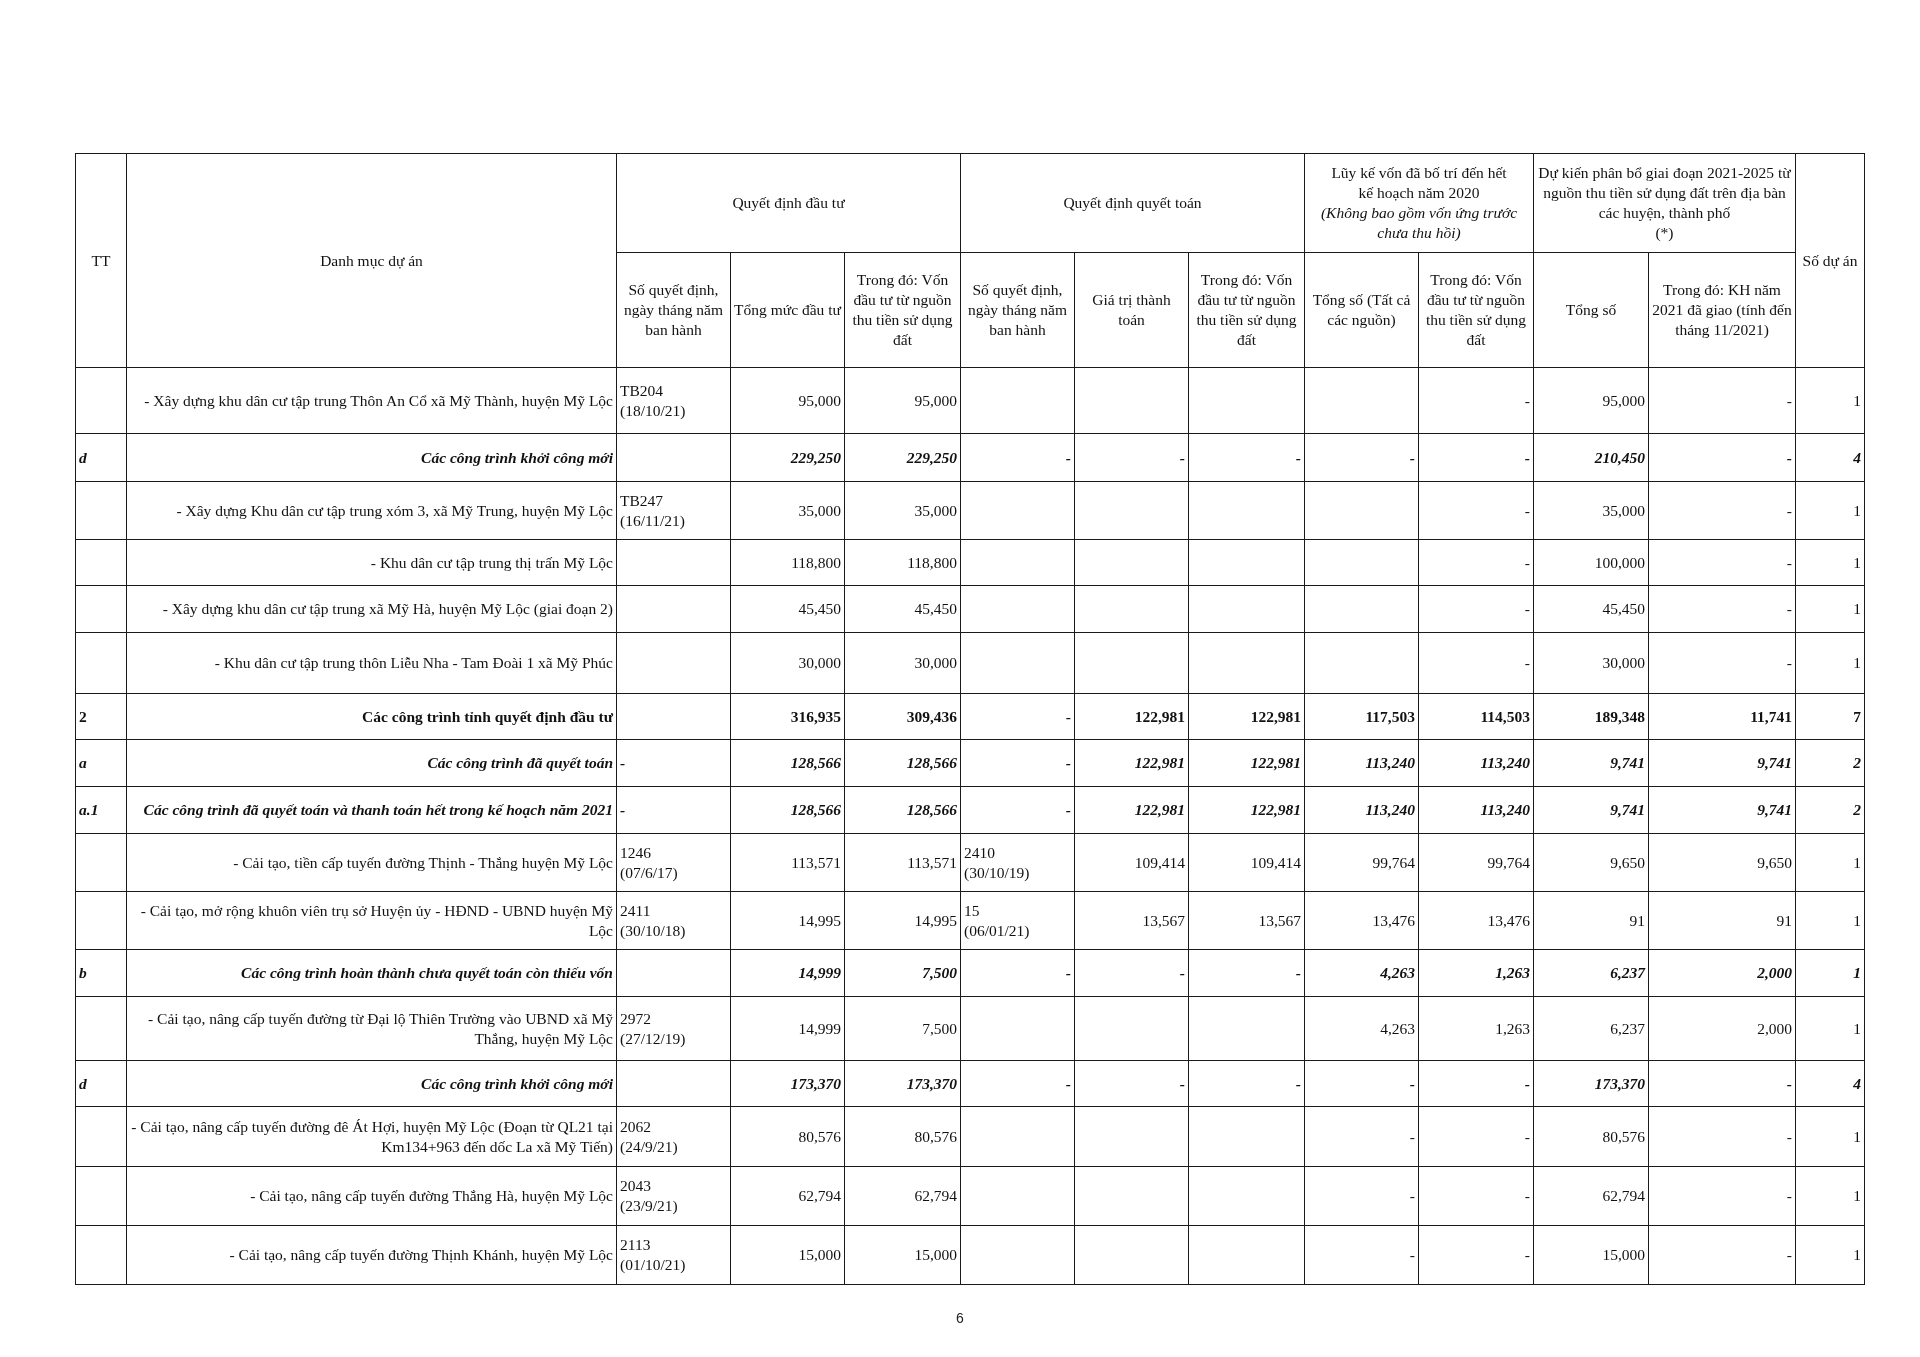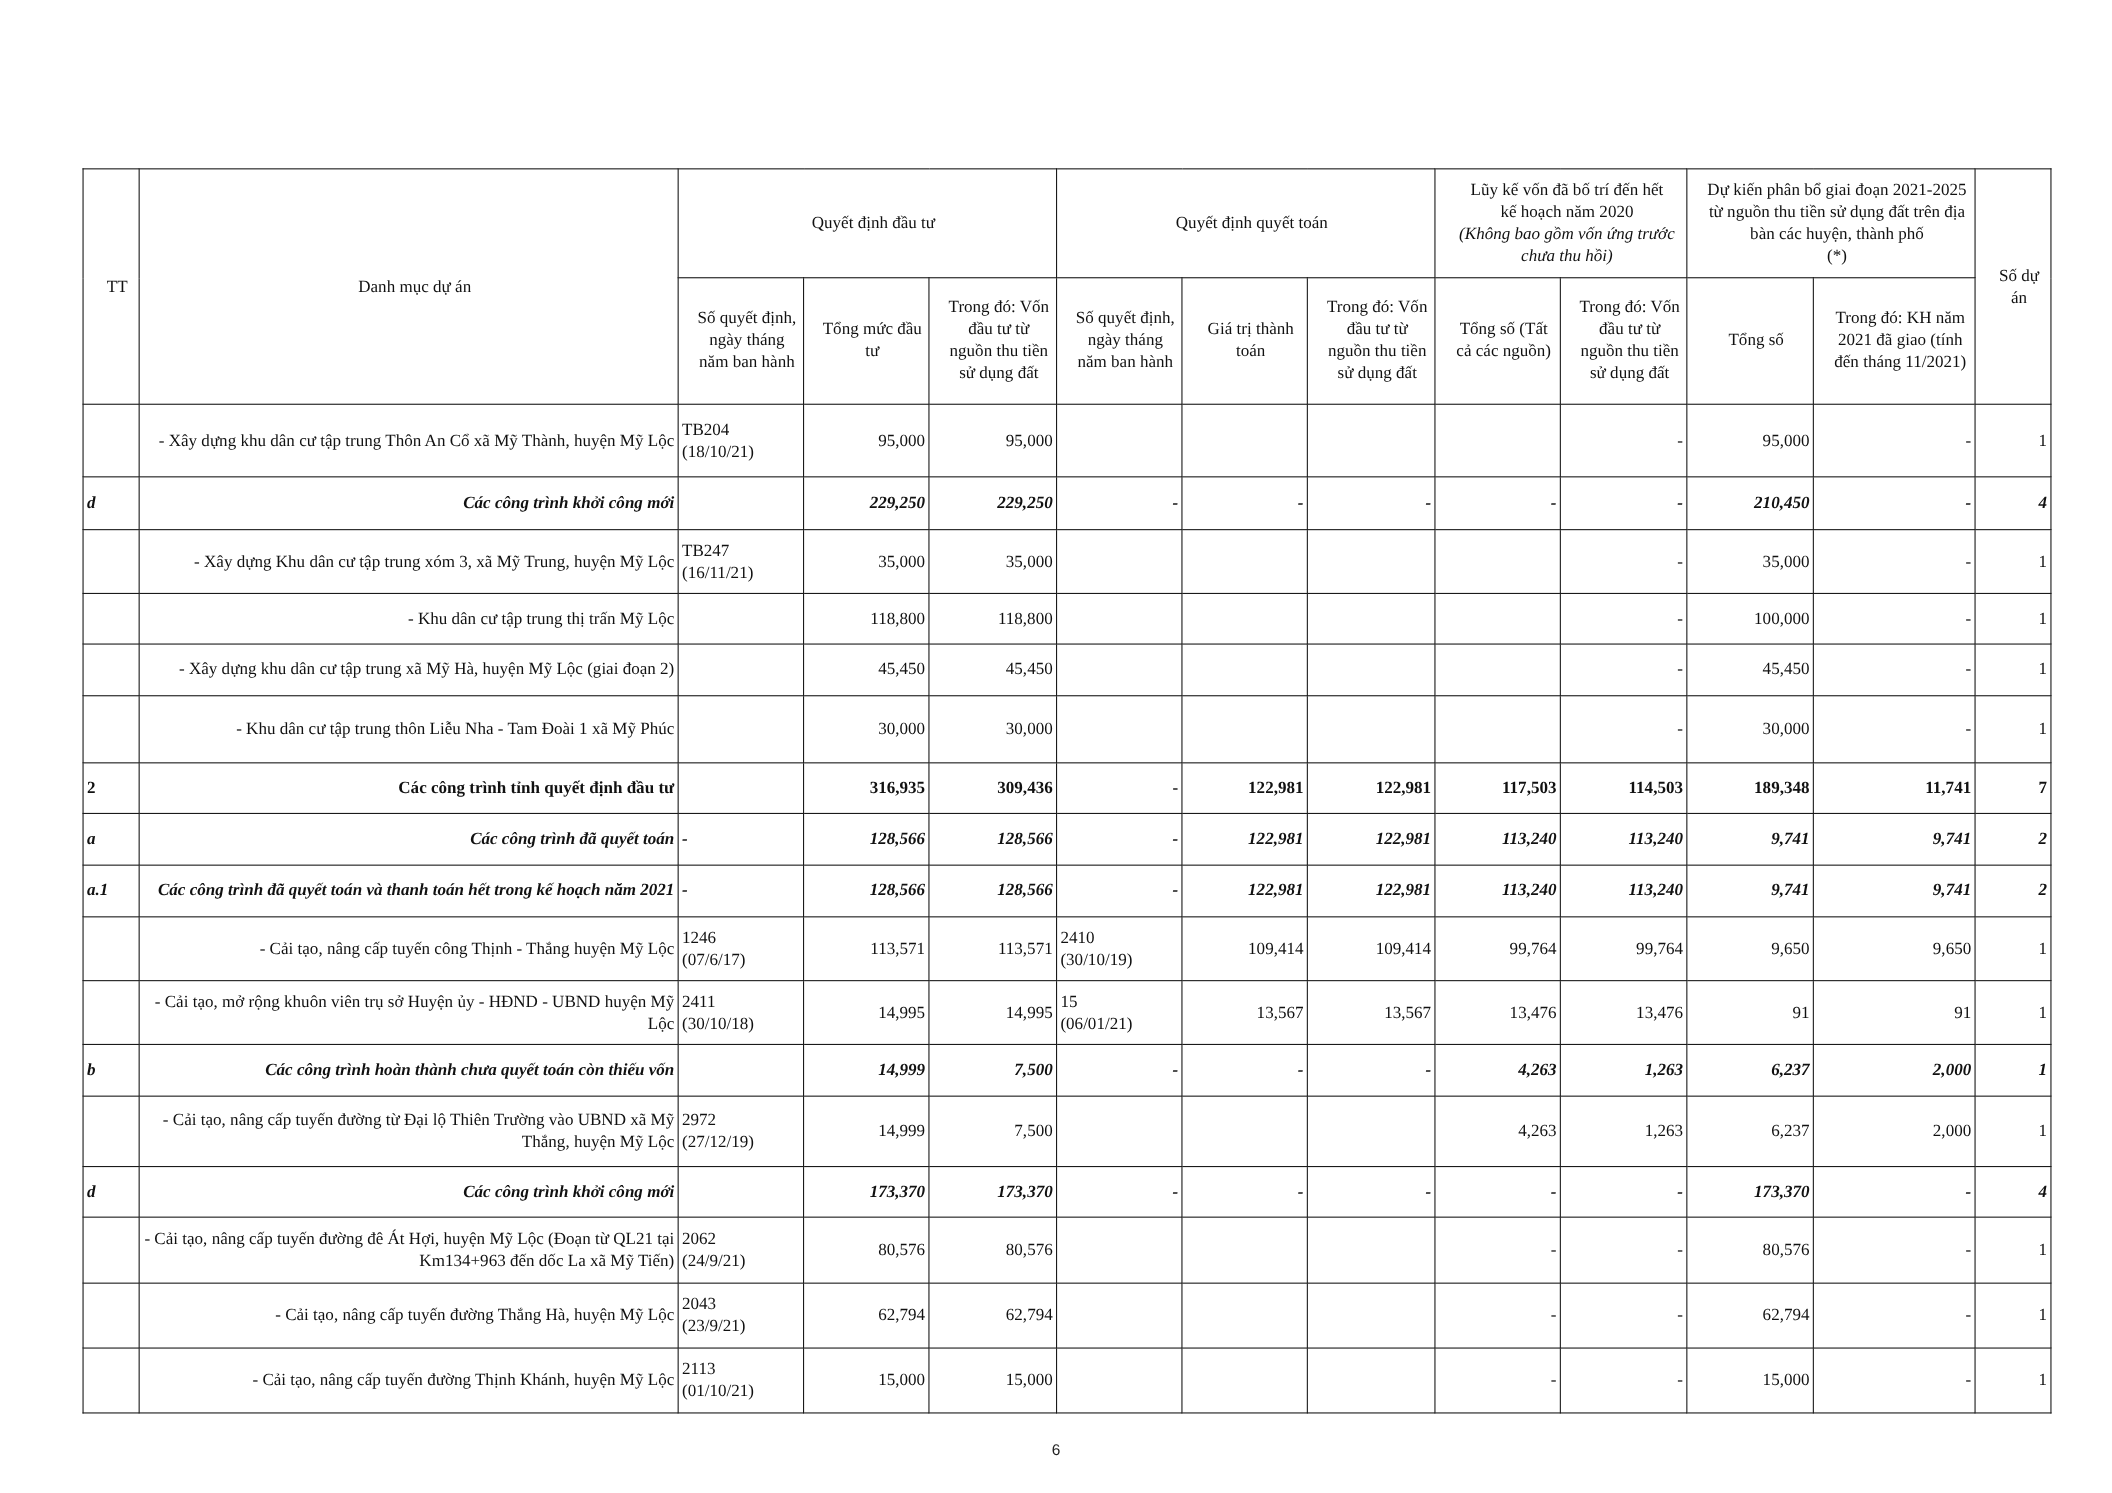--- a/index.html
+++ b/index.html
@@ -1,21 +1,21 @@
 <!DOCTYPE html>
 <html><head>
 <meta charset="utf-8">
 <style>
   html, body { margin:0; padding:0; background:#ffffff; }
   body { width:1920px; height:1357px; position:relative; overflow:hidden;
          font-family:"Liberation Serif", "DejaVu Serif", serif; color:#111; }
   #sheet { position:absolute; left:75px; top:153px; border-collapse:collapse; table-layout:fixed; }
   #sheet td, #sheet th { border:1.5px solid #1a1a1a; padding:0 3px; font-size:15.5px; line-height:20px;
        font-weight:normal; vertical-align:middle; overflow:hidden; }
-  #sheet th { text-align:center;padding-left:14px; }
+  #sheet th { text-align:center; }
   #sheet td { text-align:right; }
   #sheet td.c { text-align:left; }
   #sheet td.l { text-align:right; }
   #sheet tr.b td { font-weight:bold; }
   #sheet tr.bi td { font-weight:bold; font-style:italic; }
   .it { font-style:italic; }
   #page-num { position:absolute; left:0; width:1920px; top:1310px; text-align:center;
        font-family:"Liberation Sans", "DejaVu Sans", sans-serif; font-size:14px; color:#222; }
 </style>
 </head>
@@ -252,21 +252,21 @@
         <td>122,981</td>
         <td>122,981</td>
         <td>113,240</td>
         <td>113,240</td>
         <td>9,741</td>
         <td>9,741</td>
         <td>2</td>
       </tr>
       <tr style="height: 58px;">
         <td class="c"></td>
-        <td class="l"> - Cải tạo, nâng cấp tuyến công Thịnh - Thắng huyện Mỹ Lộc</td>
+        <td class="l"> - Cải tạo, tiền cấp tuyến đường Thịnh - Thắng huyện Mỹ Lộc</td>
         <td class="c">
           <div>1246</div>
           <div>(07/6/17)</div>
         </td>
         <td>113,571</td>
         <td>113,571</td>
         <td class="c">
           <div>2410</div>
           <div>(30/10/19)</div>
         </td>

